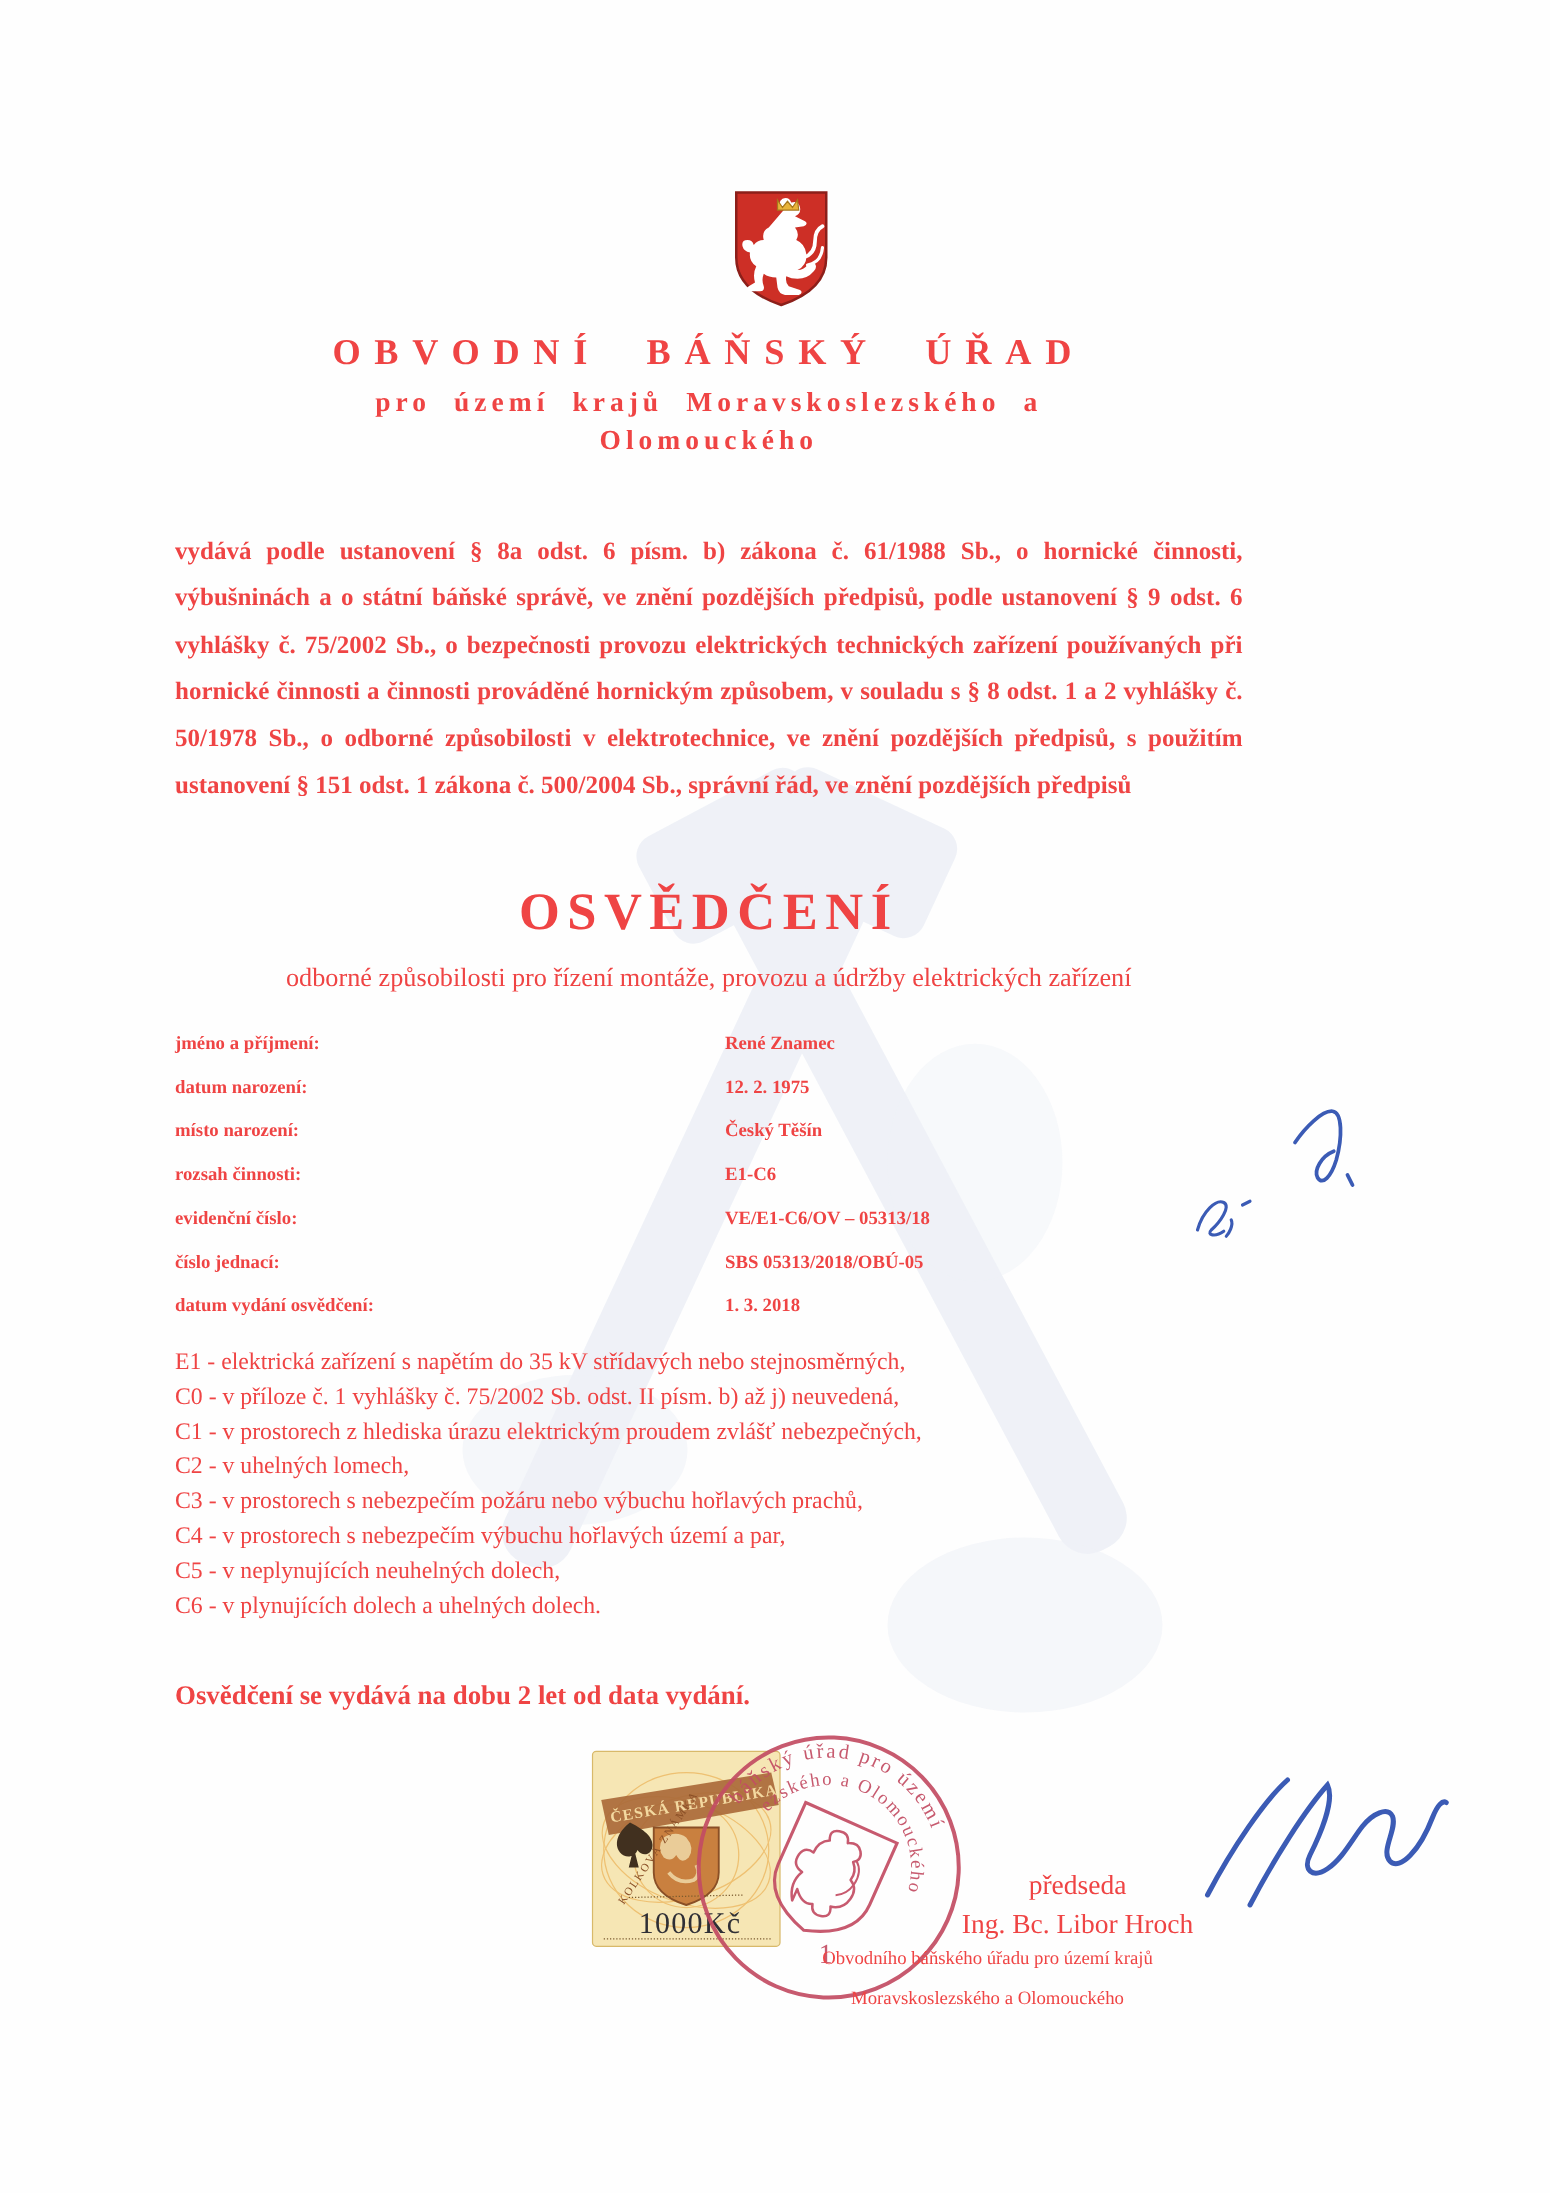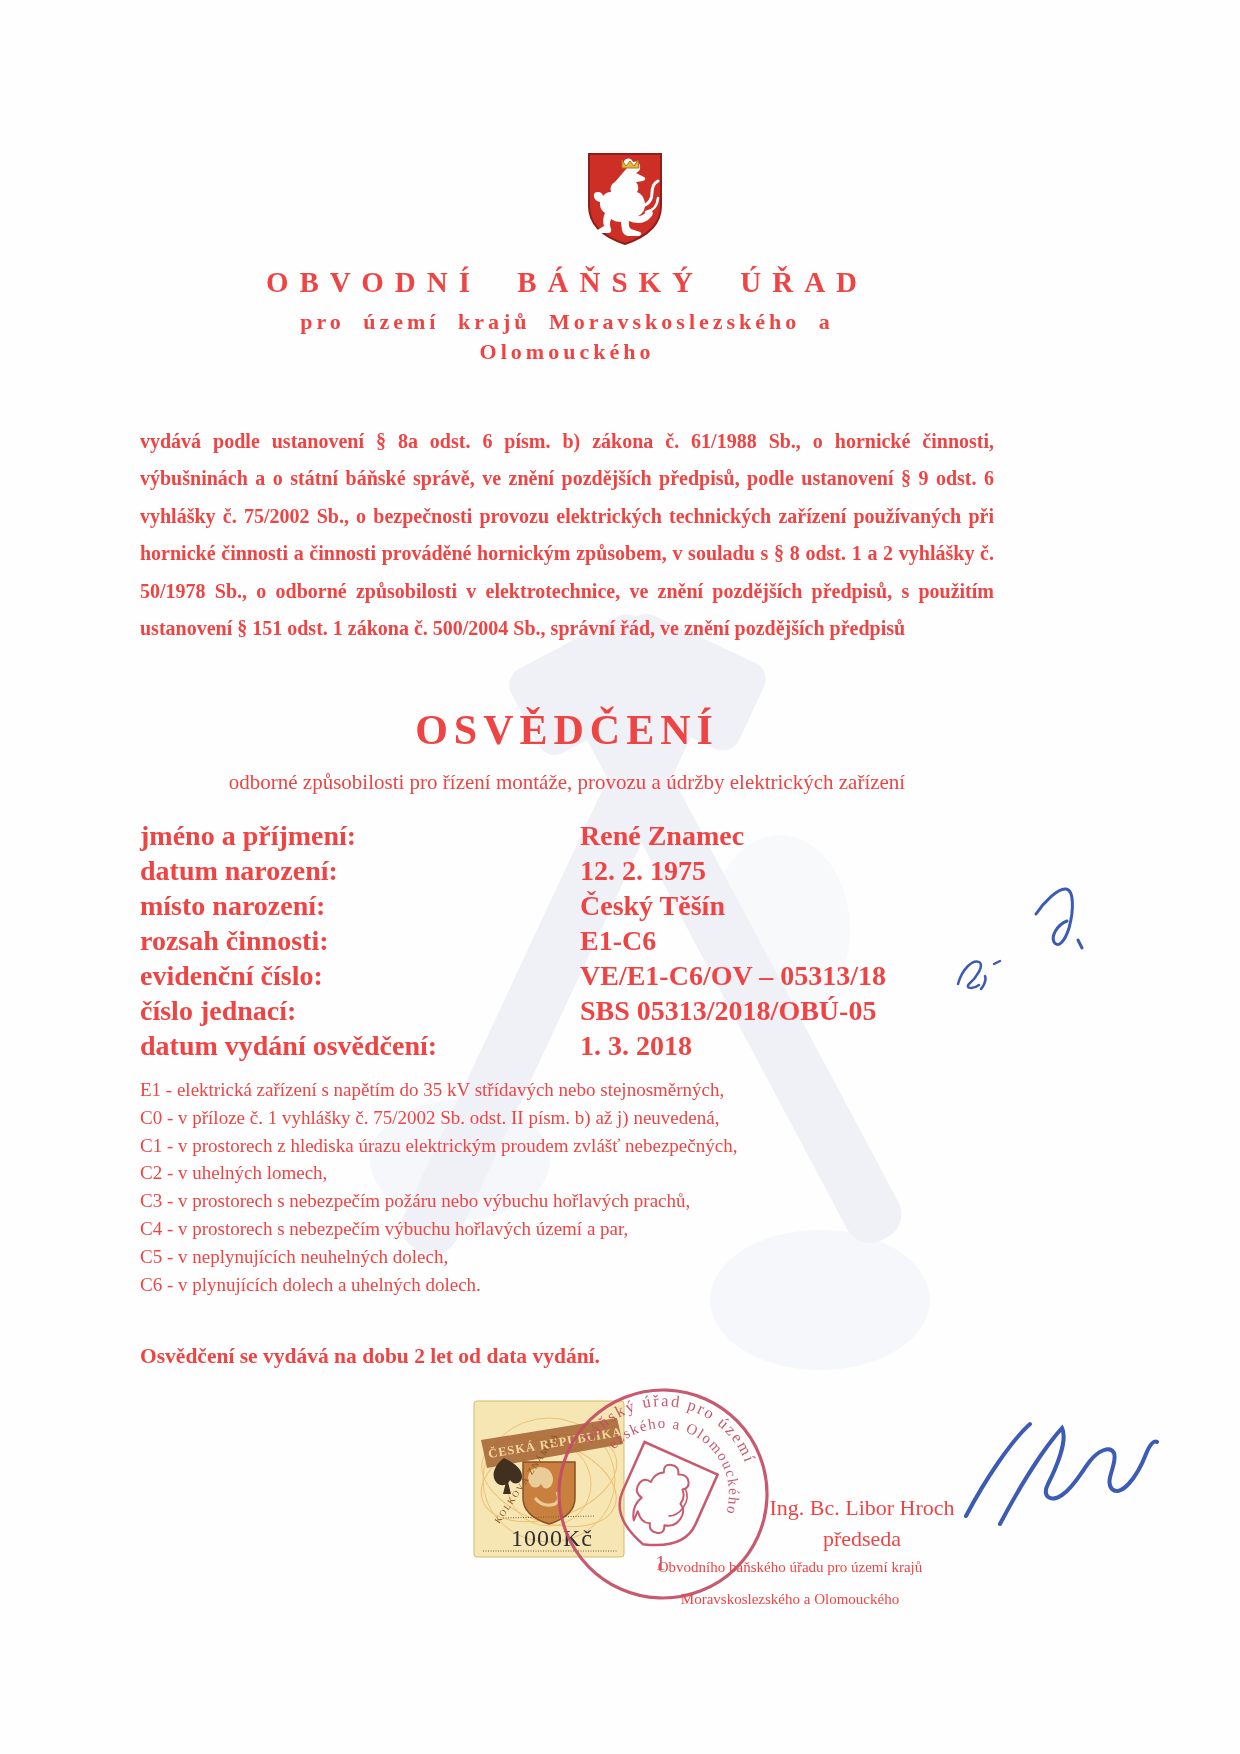--- a/index.html
+++ b/index.html
@@ -27,21 +27,21 @@
   .legal { left:140px; top:423px; width:854px; font-size:20px; font-weight:bold;
            line-height:37.4px; text-align:justify; }
 
   
   .cert-heading { left:140px; top:706px; width:854px; text-align:center;
                   font-size:42px; font-weight:bold; letter-spacing:6px; }
   .cert-sub { left:140px; top:770px; width:854px; text-align:center; font-size:21px; }
 
   
   .fields { left:140px; top:818px; width:920px; }
-  .field-row { display:flex; height:35px; line-height:35px; font-size:28px; font-weight:bold; }
+  .field-row { display:flex; height:35px; line-height:35px; font-size:15px; font-weight:bold; }
   .field-label { width:440px; }
   .field-value { flex:1; }
 
   
   .scope { left:140px; top:1076px; width:900px; font-size:19px; line-height:27.8px; }
 
   
   .validity { left:140px; top:1344px; width:820px; font-size:21.5px; font-weight:bold; }
 
   
@@ -191,22 +191,22 @@
       <g transform="translate(2,6)">
         <path d="M-40,-46 h80 v54 q0,28 -40,40 q-40,-12 -40,-40 z" fill="none" stroke="#c34d63" stroke-width="2.5"></path>
         <path fill="none" stroke="#c34d63" stroke-width="2" stroke-linejoin="round" d="M-18,30 q-8,-12 -2,-24 q-10,-2 -8,-12 q2,-8 10,-6 q0,-10 8,-14 q-4,-8 4,-10 q8,-2 10,6 q8,-4 12,2 q4,6 -2,10 q6,6 4,14 q8,4 6,14 q-2,10 -12,12 q4,8 -4,10 q-8,2 -10,-6 q-8,4 -16,-6 z"></path>
         <path fill="none" stroke="#c34d63" stroke-width="1.6" d="M16,-20 q8,6 6,18 q-2,10 -10,14"></path>
       </g>
     </g>
     <text x="-8" y="76" font-size="22" fill="#c34d63">1</text>
   </svg>
 
   <div class="abs sig-name-block">
+    <div>předseda</div>
     <div>Ing. Bc. Libor Hroch</div>
-    <div>předseda</div>
   </div>
   <div class="abs sig-org-block">
     <div>Obvodního báňského úřadu pro území krajů</div>
     <div>Moravskoslezského a Olomouckého</div>
   </div>
 
   <svg class="abs signature-svg" viewBox="0 0 210 115">
     <g fill="none" stroke="#3b5bb5" stroke-width="4" stroke-linecap="round">
       <path d="M16,100 C36,62 62,24 80,8"></path>
       <path d="M50,108 C70,70 94,32 112,12 C118,24 106,52 98,68 C92,80 100,87 112,79 C124,71 132,55 140,45 C148,35 160,29 164,37 C168,47 154,65 162,73 C170,81 186,64 196,38 C200,28 204,24 207,26"></path>

